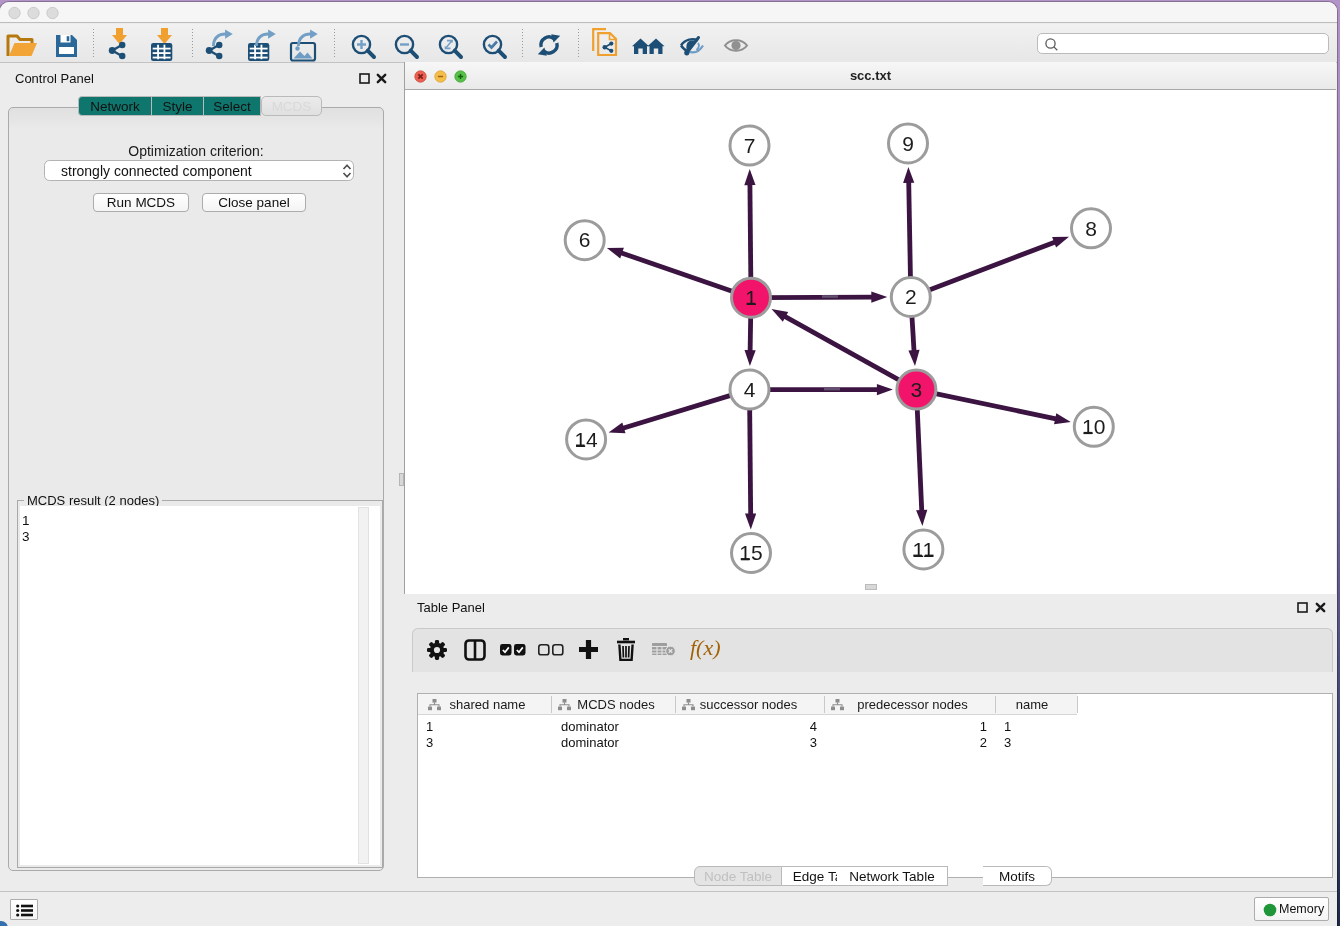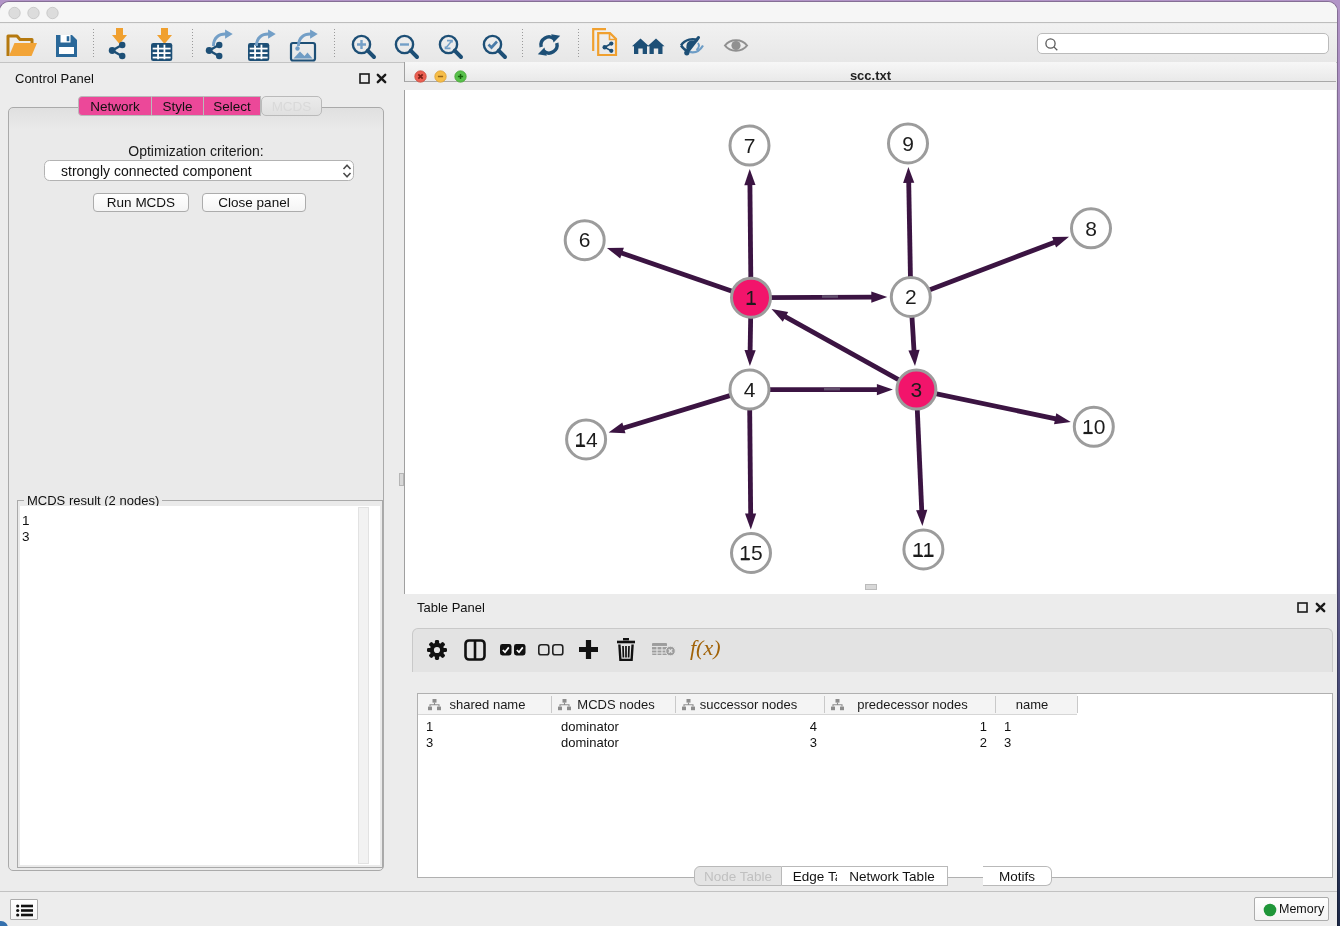--- a/index.html
+++ b/index.html
@@ -4,24 +4,24 @@
 html,body { width:1340px; height:926px; overflow:hidden; font-family:"Liberation Sans",sans-serif; }
 body { background:linear-gradient(#b294c7, #8f77ae 40%, #3d4470 80%, #1d2947); position:relative; }
 .abs { position:absolute; }
 .win { position:absolute; left:0; top:2px; width:1337px; height:924px; background:#ececec; border-radius:9px 9px 0 0; box-shadow:0 0 0 1px rgba(0,0,0,0.25); }
 .titlebar { position:absolute; left:0; top:2px; width:1337px; height:21px; background:#f6f6f6; border-radius:9px 9px 0 0; border-bottom:1px solid #bdbdbd; }
 .title { position:absolute; width:100%; text-align:center; top:4px; font-size:13px; color:#a2a2a2; }
 .toolbar { position:absolute; left:0; top:24px; width:1337px; height:39px; background:linear-gradient(#f1f1f1,#e7e7e7); border-bottom:1px solid #c3c3c3; }
 .vsep { position:absolute; top:5px; height:29px; width:1px; background-image:repeating-linear-gradient(#9a9a9a 0 1px, transparent 1px 3px); }
 .search { position:absolute; left:1037px; top:9px; width:292px; height:21px; background:#fff; border:1px solid #bbb; border-radius:5px; }
 .ptitle { font-size:13px; color:#111; }
-.tab { position:absolute; z-index:5; top:96px; height:20px; background:#ec4899; border:1px solid #bababa; font-size:13.5px; color:#111; text-align:center; line-height:19px; }
+.tab { position:absolute; z-index:5; top:96px; height:20px; background:#0f766e; border:1px solid #bababa; font-size:13.5px; color:#111; text-align:center; line-height:19px; }
 .panelbox { position:absolute; left:8px; top:107px; width:376px; height:764px; border:1px solid #aaa; border-radius:5px; background:linear-gradient(#e0e0e0, #eaeaea 22px); }
 .btn { position:absolute; background:linear-gradient(#ffffff,#f4f4f4); border:1px solid #acacac; border-radius:4px; font-size:13.5px; color:#111; text-align:center; }
-.wtitle { position:absolute; left:404px; top:62px; width:932px; height:20px; background:linear-gradient(#f7f7f7,#e9e9e9); border-bottom:1px solid #a8a8a8; border-left:1px solid #a0a0a0; }
+.wtitle { position:absolute; left:404px; top:62px; width:932px; height:28px; background:linear-gradient(#f7f7f7,#e9e9e9); border-bottom:1px solid #a8a8a8; border-left:1px solid #a0a0a0; }
 .canvas { position:absolute; left:404px; top:90px; width:932px; height:504px; background:#fff; border-left:1px solid #a0a0a0; }
 .ttool { position:absolute; left:412px; top:628px; width:921px; height:44px; background:#e3e3e3; border:1px solid #c9c9c9; border-bottom:none; border-radius:6px 6px 0 0; }
 .tbl { position:absolute; left:417px; top:672px; width:916px; height:185px; background:#fff; border:1px solid #b0b0b0;margin-top:21px; }
 .thead { position:absolute; left:0; top:0; width:659px; height:21px; background:#f4f4f4; border-bottom:1px solid #d6d6d6; }
 .hsep { position:absolute; top:2px; height:17px; width:1px; background:#c9c9c9; }
 .htext { position:absolute; top:3px; font-size:13px; color:#1a1a1a; }
 .cell { position:absolute; font-size:13px; color:#111; }
 .btab { position:absolute; top:866px; height:20px; border:1px solid #b9b9b9; background:#fff; font-size:13.5px; color:#111; text-align:center; line-height:19px; }
 .statusbar { position:absolute; left:0; top:891px; width:1337px; height:35px; background:#ededed; border-top:1px solid #c2c2c2; }
 </style></head><body>

